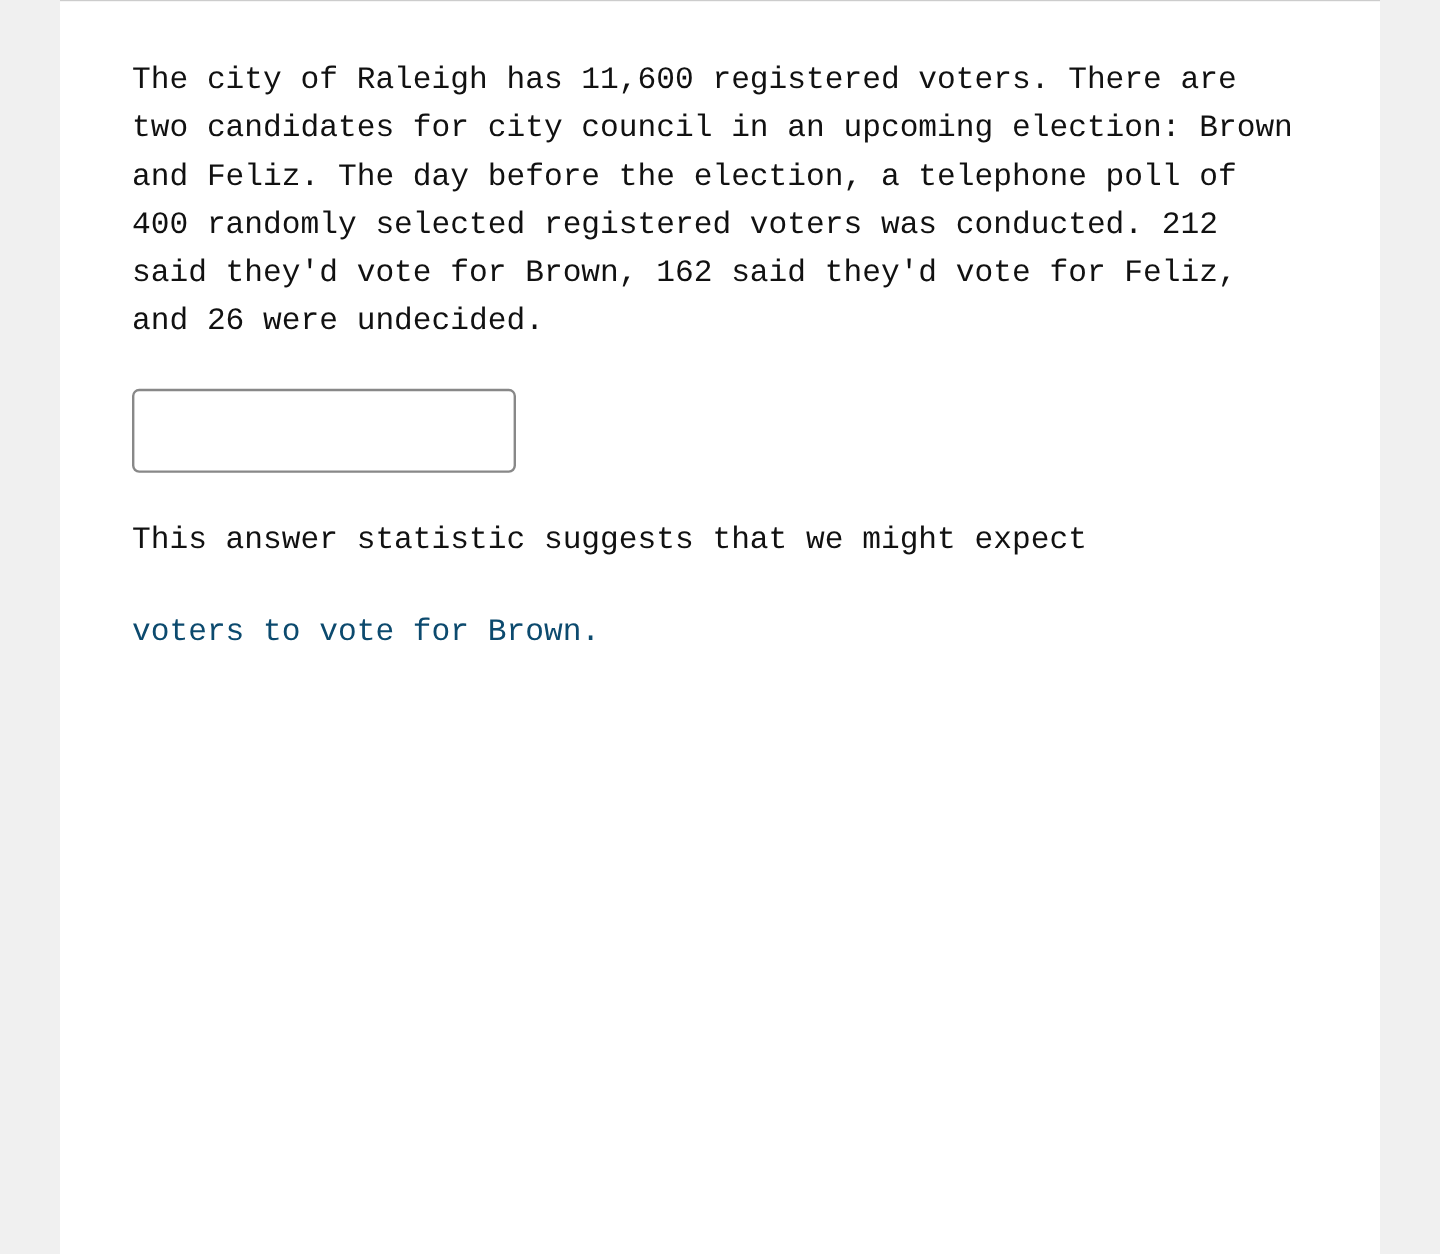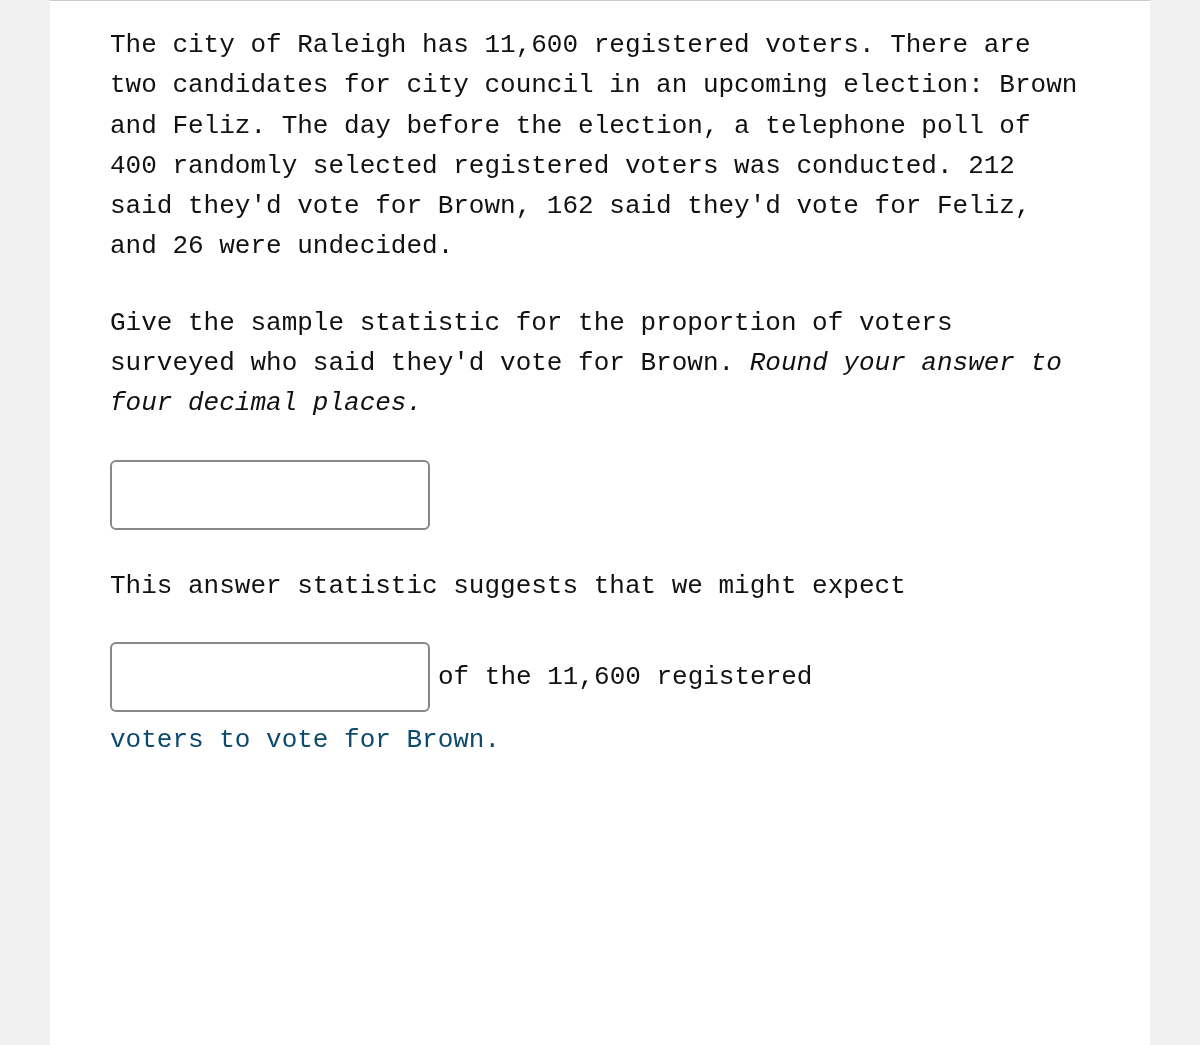--- a/index.html
+++ b/index.html
@@ -16,21 +16,21 @@
       align-items: flex-start;
       min-height: 1045px;
       width: 1200px;
     }
 
     .page-container {
       background-color: #ffffff;
       width: 1100px;
       min-height: 1045px;
       margin-top: 0;
-      padding: 24px 60px 60px 60px;
+      padding: 45px 60px 60px 60px;
       border-top: 1px solid #cccccc;
     }
 
     .paragraph {
       font-size: 26px;
       line-height: 1.55;
       color: #111111;
       margin-bottom: 36px;
       font-family: 'Courier New', Courier, monospace;
     }
@@ -90,29 +90,22 @@
     }
   </style>
 </head>
 <body>
 
 <div class="page-container">
 
   <p class="paragraph">The city of Raleigh has 11,600 registered voters. There are two candidates for city council in an upcoming election: Brown and Feliz. The day before the election, a telephone poll of 400 randomly selected registered voters was conducted. 212 said they'd vote for Brown, 162 said they'd vote for Feliz, and 26 were undecided.</p>
 
   <div class="input-section">
-    <p class="paragraph">
-      <span>Give the sample statistic for the proportion of voters surveyed who said they'd vote for Brown. </span><span class="italic">Round your answer to four decimal places.</span>
-    </p>
 
     <input type="text" class="answer-input" placeholder="" style="">
   </div>
 
   <div>
     <p class="paragraph">This answer statistic suggests that we might expect</p>
-    <div class="inline-section">
-      <input type="text" class="inline-input" placeholder="" style="">
-        <span>of the 11,600 registered</span>
-    </div>
     <p class="trailing-text">voters to vote for Brown.</p>
   </div>
 
 </div>
 
 </body></html>

